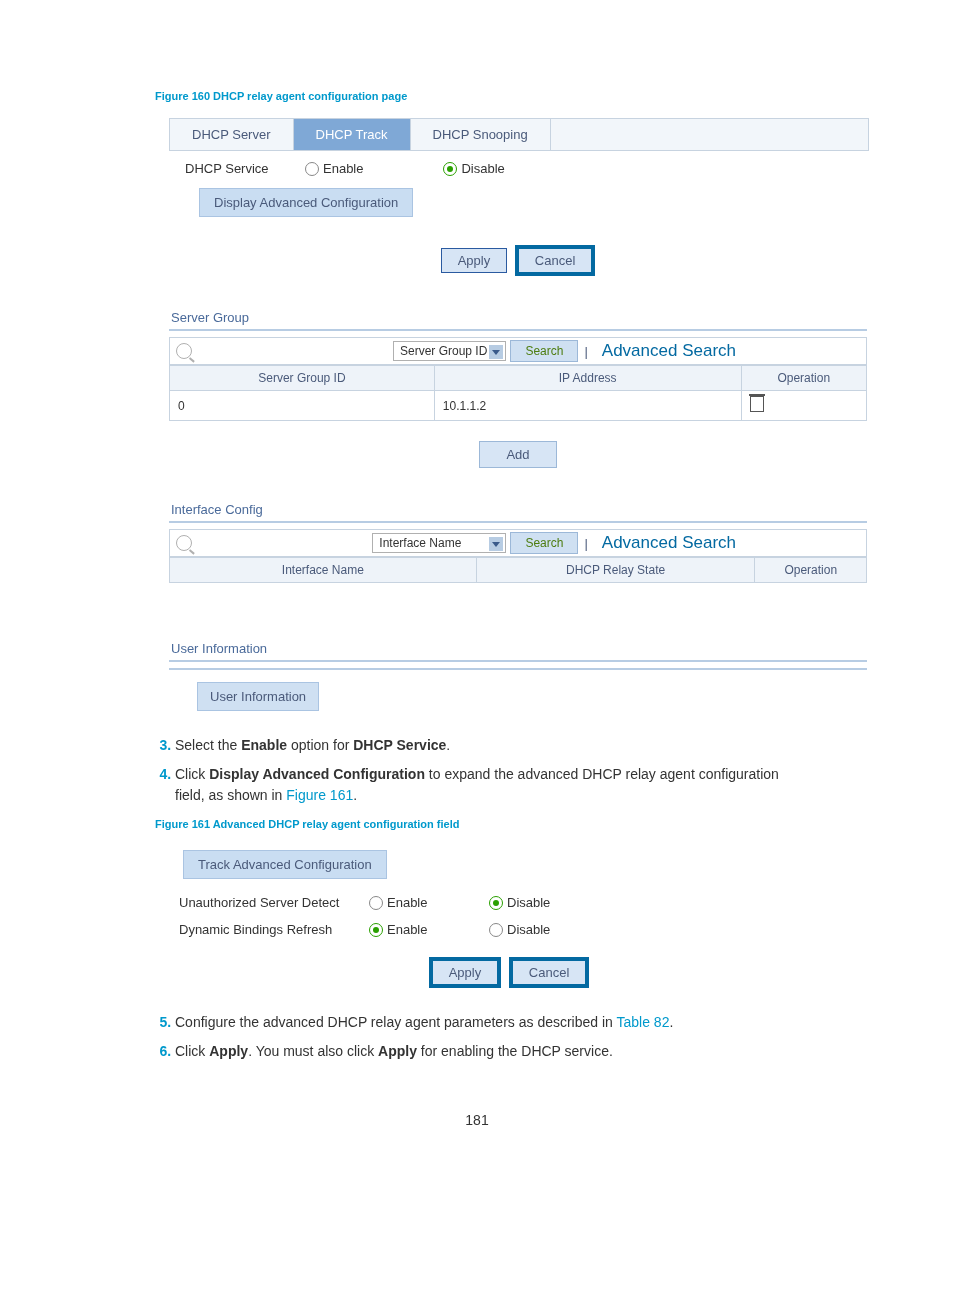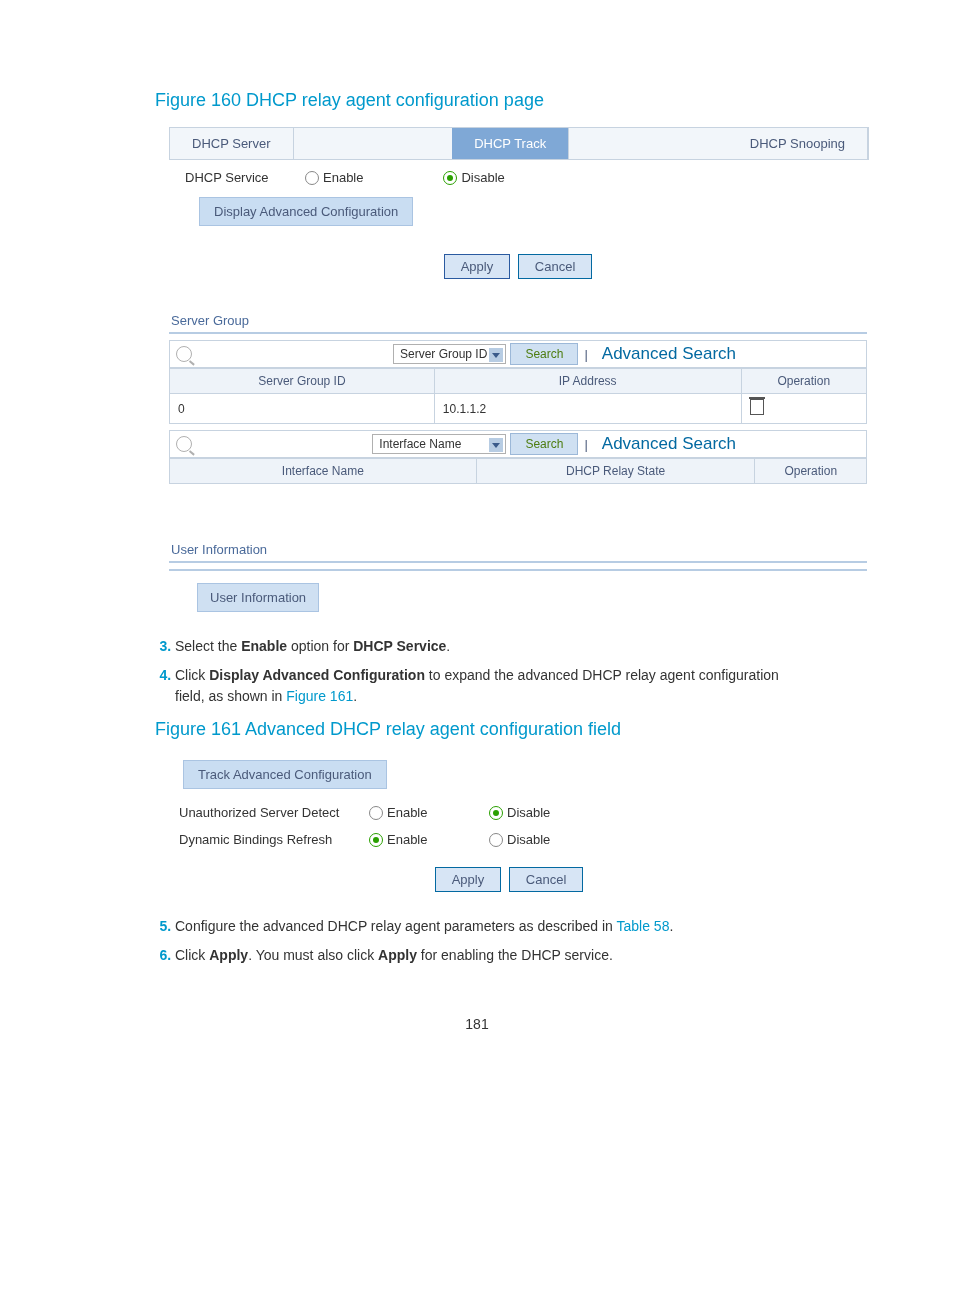--- a/index.html
+++ b/index.html
@@ -7,39 +7,39 @@
     font-size: 13px;
     color: #333;
     margin: 0;
     padding: 90px 155px 50px 155px;
     background: #fff;
     width: 954px;
     box-sizing: border-box;
   }
   .figure-caption {
     color: #0099cc;
-    font-weight: normal;
-    font-size: 18px;
+    font-weight: bold;
+    font-size: 11px;
     margin-bottom: 16px;
   }
   
-  .tabs { display:flex; border:1px solid #c7d3e0; background:#f2f6fa; width:698px; margin-left:14px;justify-content:space-between;}
+  .tabs { display:flex; border:1px solid #c7d3e0; background:#f2f6fa; width:698px; margin-left:14px;}
   .tab { padding:8px 22px; font-size:13px; color:#4a5a7a; border-right:1px solid #c7d3e0; }
   .tab.active { background:#7fa8d6; color:#fff; }
   .panel { width:698px; margin-left:14px; }
   .row { display:flex; align-items:center; padding:10px 16px 6px 16px; font-size:13px; color:#333;}
   .row .lbl { width:120px; }
   .radio-wrap { display:flex; align-items:center; margin-right:80px;}
   .radio-outer { width:12px; height:12px; border:1px solid #888; border-radius:50%; display:flex; align-items:center; justify-content:center; margin-right:4px; background:#fff;}
   .radio-outer.sel { border-color:#2aa000;}
   .radio-inner { width:6px; height:6px; background:#2aa000; border-radius:50%; display:none;}
   .radio-outer.sel .radio-inner{display:block;}
   .btn-adv { background:#c9ddf2; color:#4a5a7a; padding:6px 14px; border:1px solid #aac4e2; display:inline-block; margin-left:30px; font-size:13px;}
   .btnrow { text-align:center; margin:18px 0 30px 0;}
-  .btn { background:#d7e5f5; border:1px solid #0369a1; color:#4a5a7a; padding:4px 16px; font-size:13px; margin:0 2px;}
+  .btn { background:#d7e5f5; border:4px solid #0369a1; color:#4a5a7a; padding:4px 16px; font-size:13px; margin:0 2px;}
   .btn.primary { border:1px solid #2a5aa0;}
   .section-title { color:#4a6a9a; font-size:13px; border-bottom:2px solid #b7cce3; padding:4px 0 4px 2px; margin-top:14px;}
   .search-bar { display:flex; align-items:center; border:1px solid #c7d3e0; margin-top:6px; background:#fff; height:26px;}
   .search-bar .mag { width:14px; height:14px; margin:0 6px; border:1.5px solid #b0b0b0; border-radius:50%; position:relative;}
   .search-bar .mag::after{content:""; position:absolute; width:6px; height:1.5px; background:#b0b0b0; bottom:-2px; right:-4px; transform:rotate(40deg);}
   .search-bar .spacer{ flex:1; }
   .search-bar select, .search-bar .sel { border:1px solid #b0b0b0; font-size:12px; padding:2px 18px 2px 6px; background:#fff; margin-right:4px; position:relative;}
   .search-bar .sel .arrow{ position:absolute; right:2px; top:3px; width:14px; height:14px; background:#b7cce3; display:flex; align-items:center; justify-content:center;}
   .search-bar .sel .arrow::after{content:""; border-left:4px solid transparent; border-right:4px solid transparent; border-top:5px solid #3a5a8a;}
   .search-bar .sbtn { background:#cfe0f2; border:1px solid #9cb8d8; color:#4d7c0f; padding:3px 14px; font-size:12px; margin-right:6px;}
@@ -124,21 +124,25 @@
       <th style="width:44%;">IP Address</th>
       <th>Operation</th>
     </tr>
     <tr>
       <td>0</td>
       <td>10.1.1.2</td>
       <td><span class="op-icon trash"></span></td>
     </tr>
   </tbody>
     </table>
-
+  <div class="addrow">
+    <button class="btn-add">Add</button>
+  </div>
+
+  <div class="section-title">Interface Config</div>
   <div class="search-bar">
     <span class="mag"></span>
     <span class="spacer"></span>
     <span class="sel" style="padding-right:44px;">
       <span>Interface Name</span>
       <span class="arrow"></span>
     </span>
     <button class="sbtn">Search</button>
     <span class="sep">|</span>
     <span class="adv">Advanced Search</span>
@@ -203,20 +207,20 @@
     </span>
   </div>
   <div class="btnrow" style="margin:14px 0 10px 0;">
     <button class="btn">Apply</button>
     <button class="btn">Cancel</button>
   </div>
 </div>
 
 <ol class="steps" start="5">
   <li>
-    <span>Configure the advanced DHCP relay agent parameters as described in </span><span class="link">Table 58</span><span>.</span>
+    <span>Configure the advanced DHCP relay agent parameters as described in </span><span class="link">Table 82</span><span>.</span>
   </li>
   <li>
     <span>Click </span><b>Apply</b><span>. You must also click </span><b>Apply</b><span> for enabling the DHCP service.</span>
   </li>
 </ol>
 
 <div class="pagenum">181</div>
 
 </body></html>

